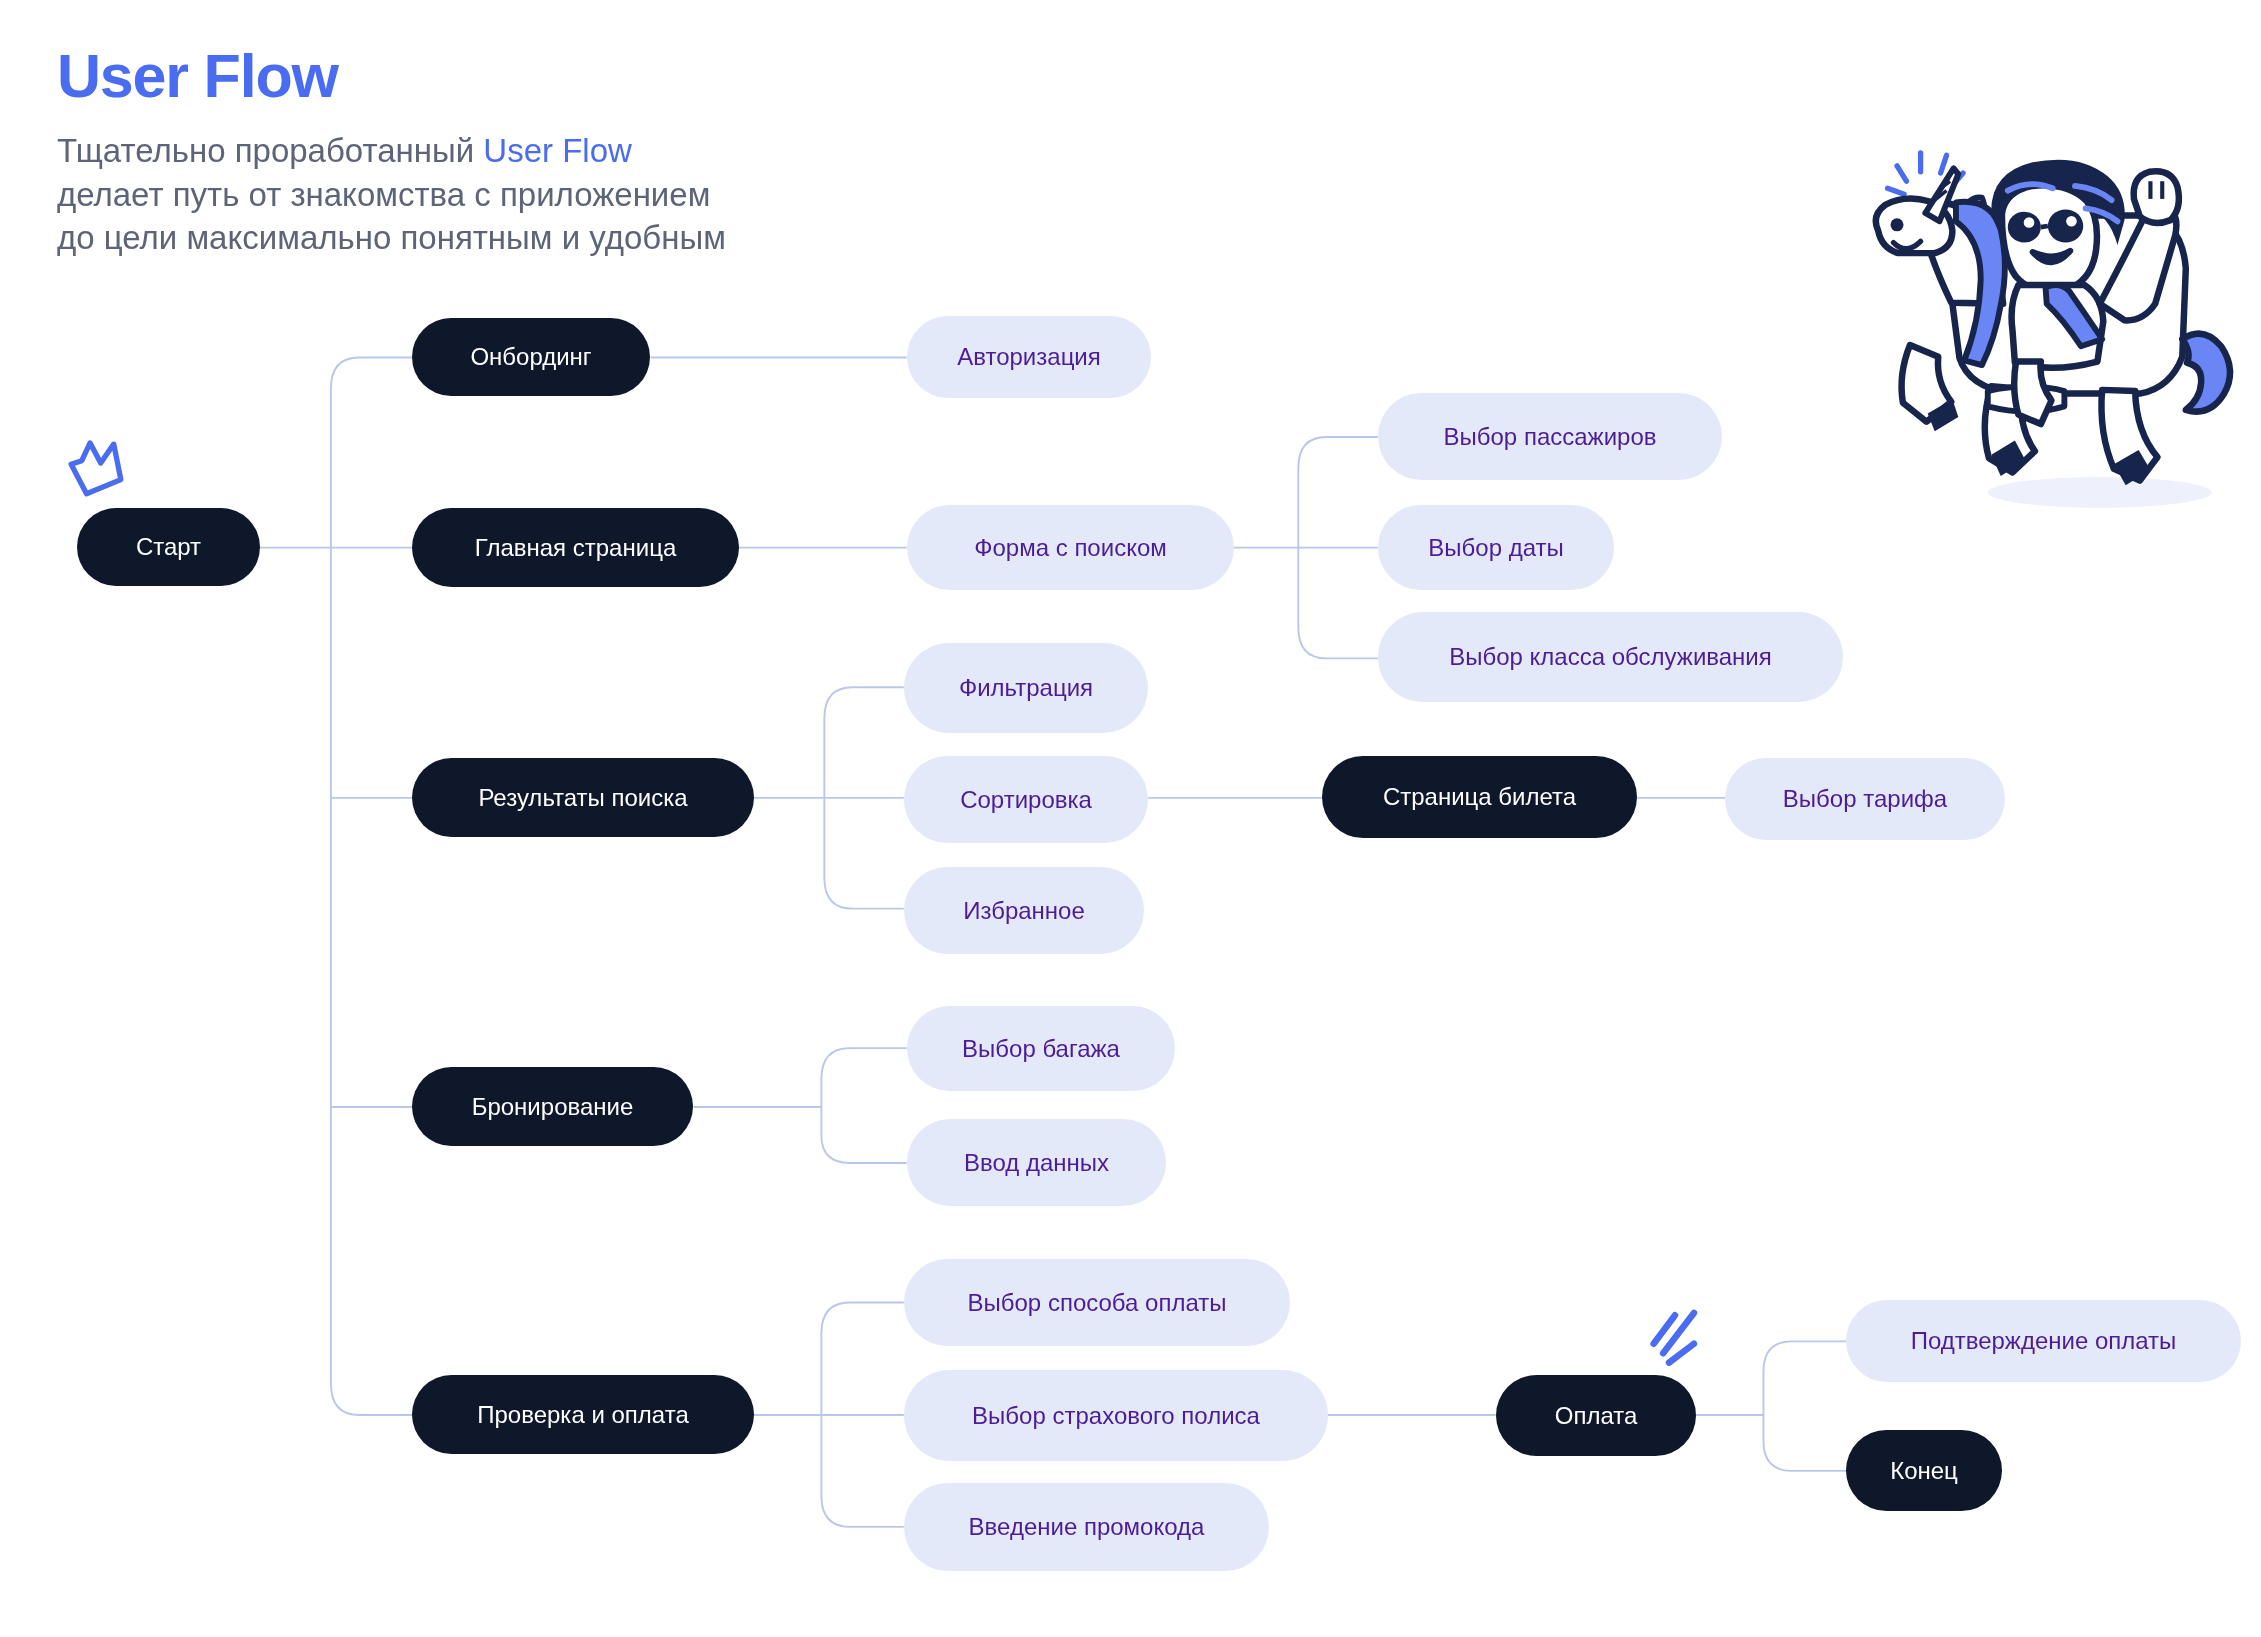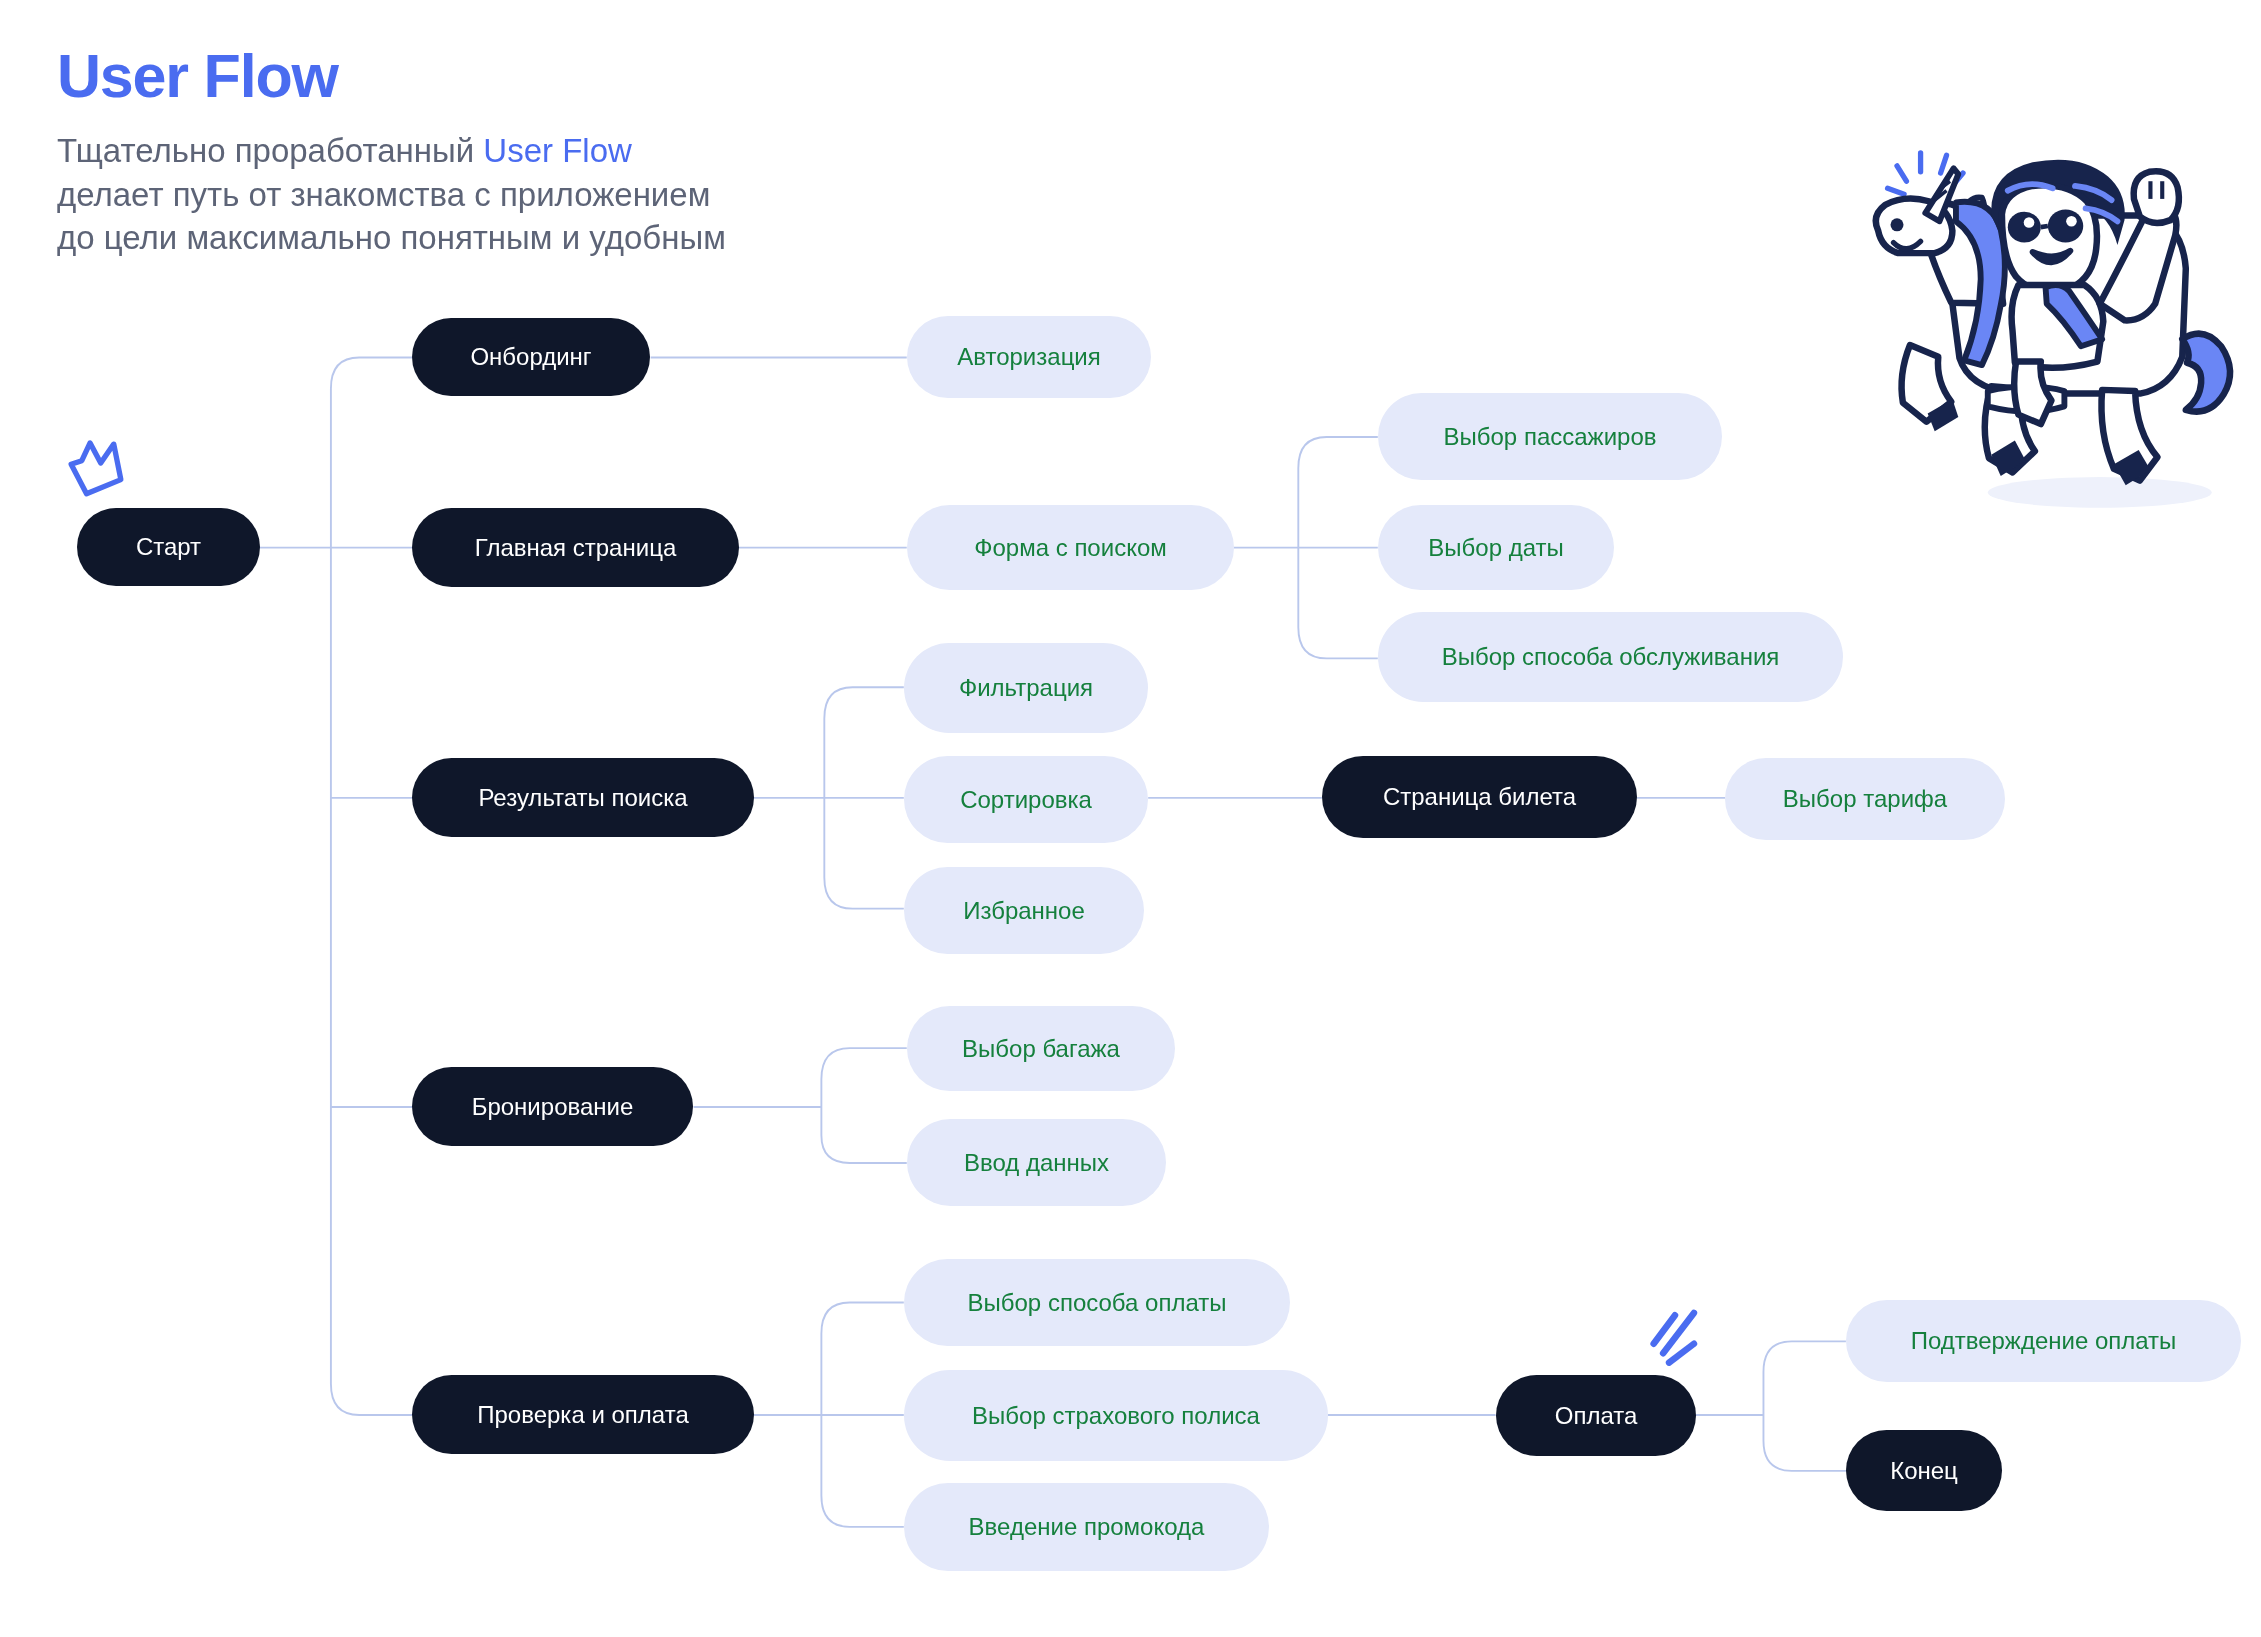--- a/index.html
+++ b/index.html
@@ -41,21 +41,21 @@
     align-items: center;
     justify-content: center;
     border-radius: 5888px;
     font-size: 24px;
     font-weight: 400;
     white-space: nowrap;
     padding: 0 23.6px;
     line-height: 1;
   }
   .node.primary { background: #0f172a; color: #ffffff; }
-  .node.secondary { background: #e4e9fa; color: #15803d; }
+  .node.secondary { background: #e4e9fa; color: #4c1d95; }
 
   
   #crown-icon { position: absolute; left: 64px; top: 437px; width: 77px; height: 71px; }
 
   
   #sparkle-icon { position: absolute; left: 1643px; top: 1307px; width: 77px; height: 77px; }
 
   
   #illustration { position: absolute; left: 1864px; top: 127px; width: 389px; height: 389px; }
 </style>
@@ -237,21 +237,21 @@
 
   <div class="node secondary" style="left:1378px; top:393px; width:344px; height:87px;">
     <span>Выбор пассажиров</span>
   </div>
 
   <div class="node secondary" style="left:1378px; top:505px; width:236px; height:85px;">
     <span>Выбор даты</span>
   </div>
 
   <div class="node secondary" style="left:1378px; top:612px; width:465px; height:90px;">
-    <span>Выбор способа обслуживания</span>
+    <span>Выбор класса обслуживания</span>
   </div>
 
   <div class="node primary" style="left:412px; top:758px; width:342px; height:79px;">
     <span>Результаты поиска</span>
   </div>
 
   <div class="node secondary" style="left:904px; top:643px; width:244px; height:90px;">
     <span>Фильтрация</span>
   </div>
 

